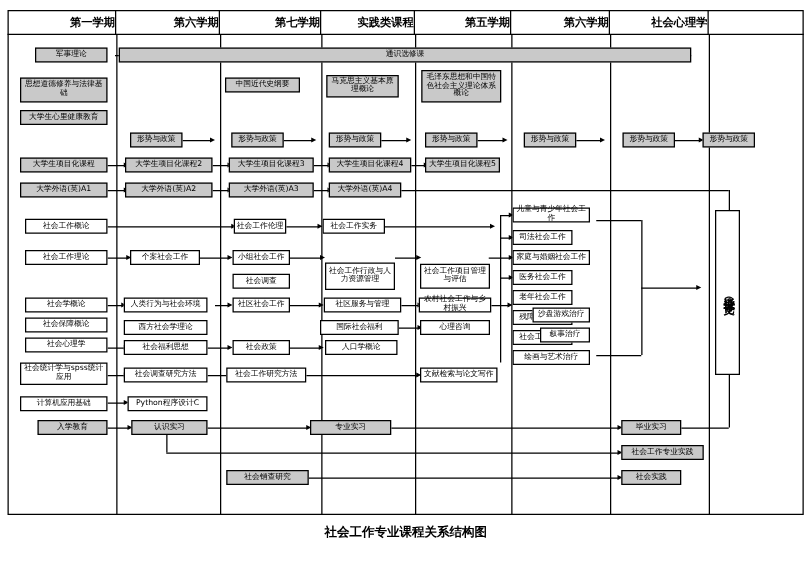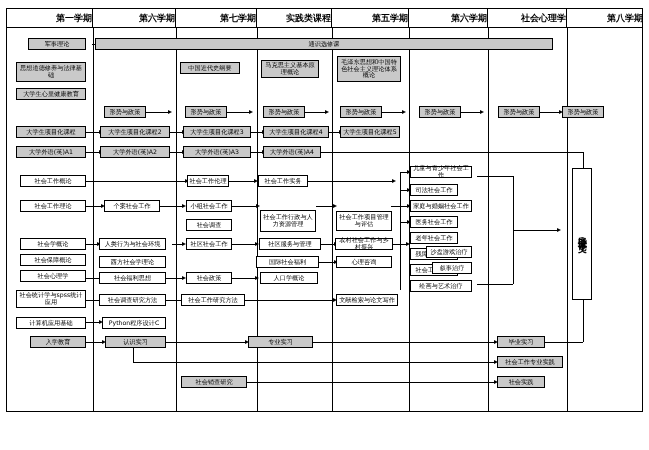--- a/index.html
+++ b/index.html
@@ -119,23 +119,20 @@
       <span>实践类课程</span>
     </div>
   <div class="hdr" style="left:409px;width:79px;">
       <span>第六学期</span>
     </div>
   <div class="hdr" style="left:332px;width:77px;">
       <span>第五学期</span>
     </div>
   <div class="hdr" style="left:488px;width:79px;">
       <span>社会心理学</span>
-    </div>
-  <div class="hdr last" style="left:567px;width:76px;">
-      <span>第八学期</span>
     </div>
 
   <div class="col-sep" style="left:93px;"></div>
   <div class="col-sep" style="left:176px;"></div>
   <div class="col-sep" style="left:257px;"></div>
   <div class="col-sep" style="left:332px;"></div>
   <div class="col-sep" style="left:409px;"></div>
   <div class="col-sep" style="left:488px;"></div>
   <div class="col-sep" style="left:567px;"></div>
 
@@ -468,14 +465,15 @@
   <div class="ln lnh" style="left:477px;top:176px;width:36px;"></div>
   <div class="ln lnh" style="left:477px;top:284px;width:36px;"></div>
   <div class="ln lnh" style="left:513px;top:230px;width:45px;"></div>
   <div class="arrow" style="left:557px;top:227.5px;"></div>
 
   <div class="vert" style="left:572px;top:168px;width:20px;height:132px;">
       <span>毕业设计（论文）</span>
     </div>
 
 
+  <div class="caption">社会工作专业课程关系结构图</div>
 
 </div>
 
 </body></html>

